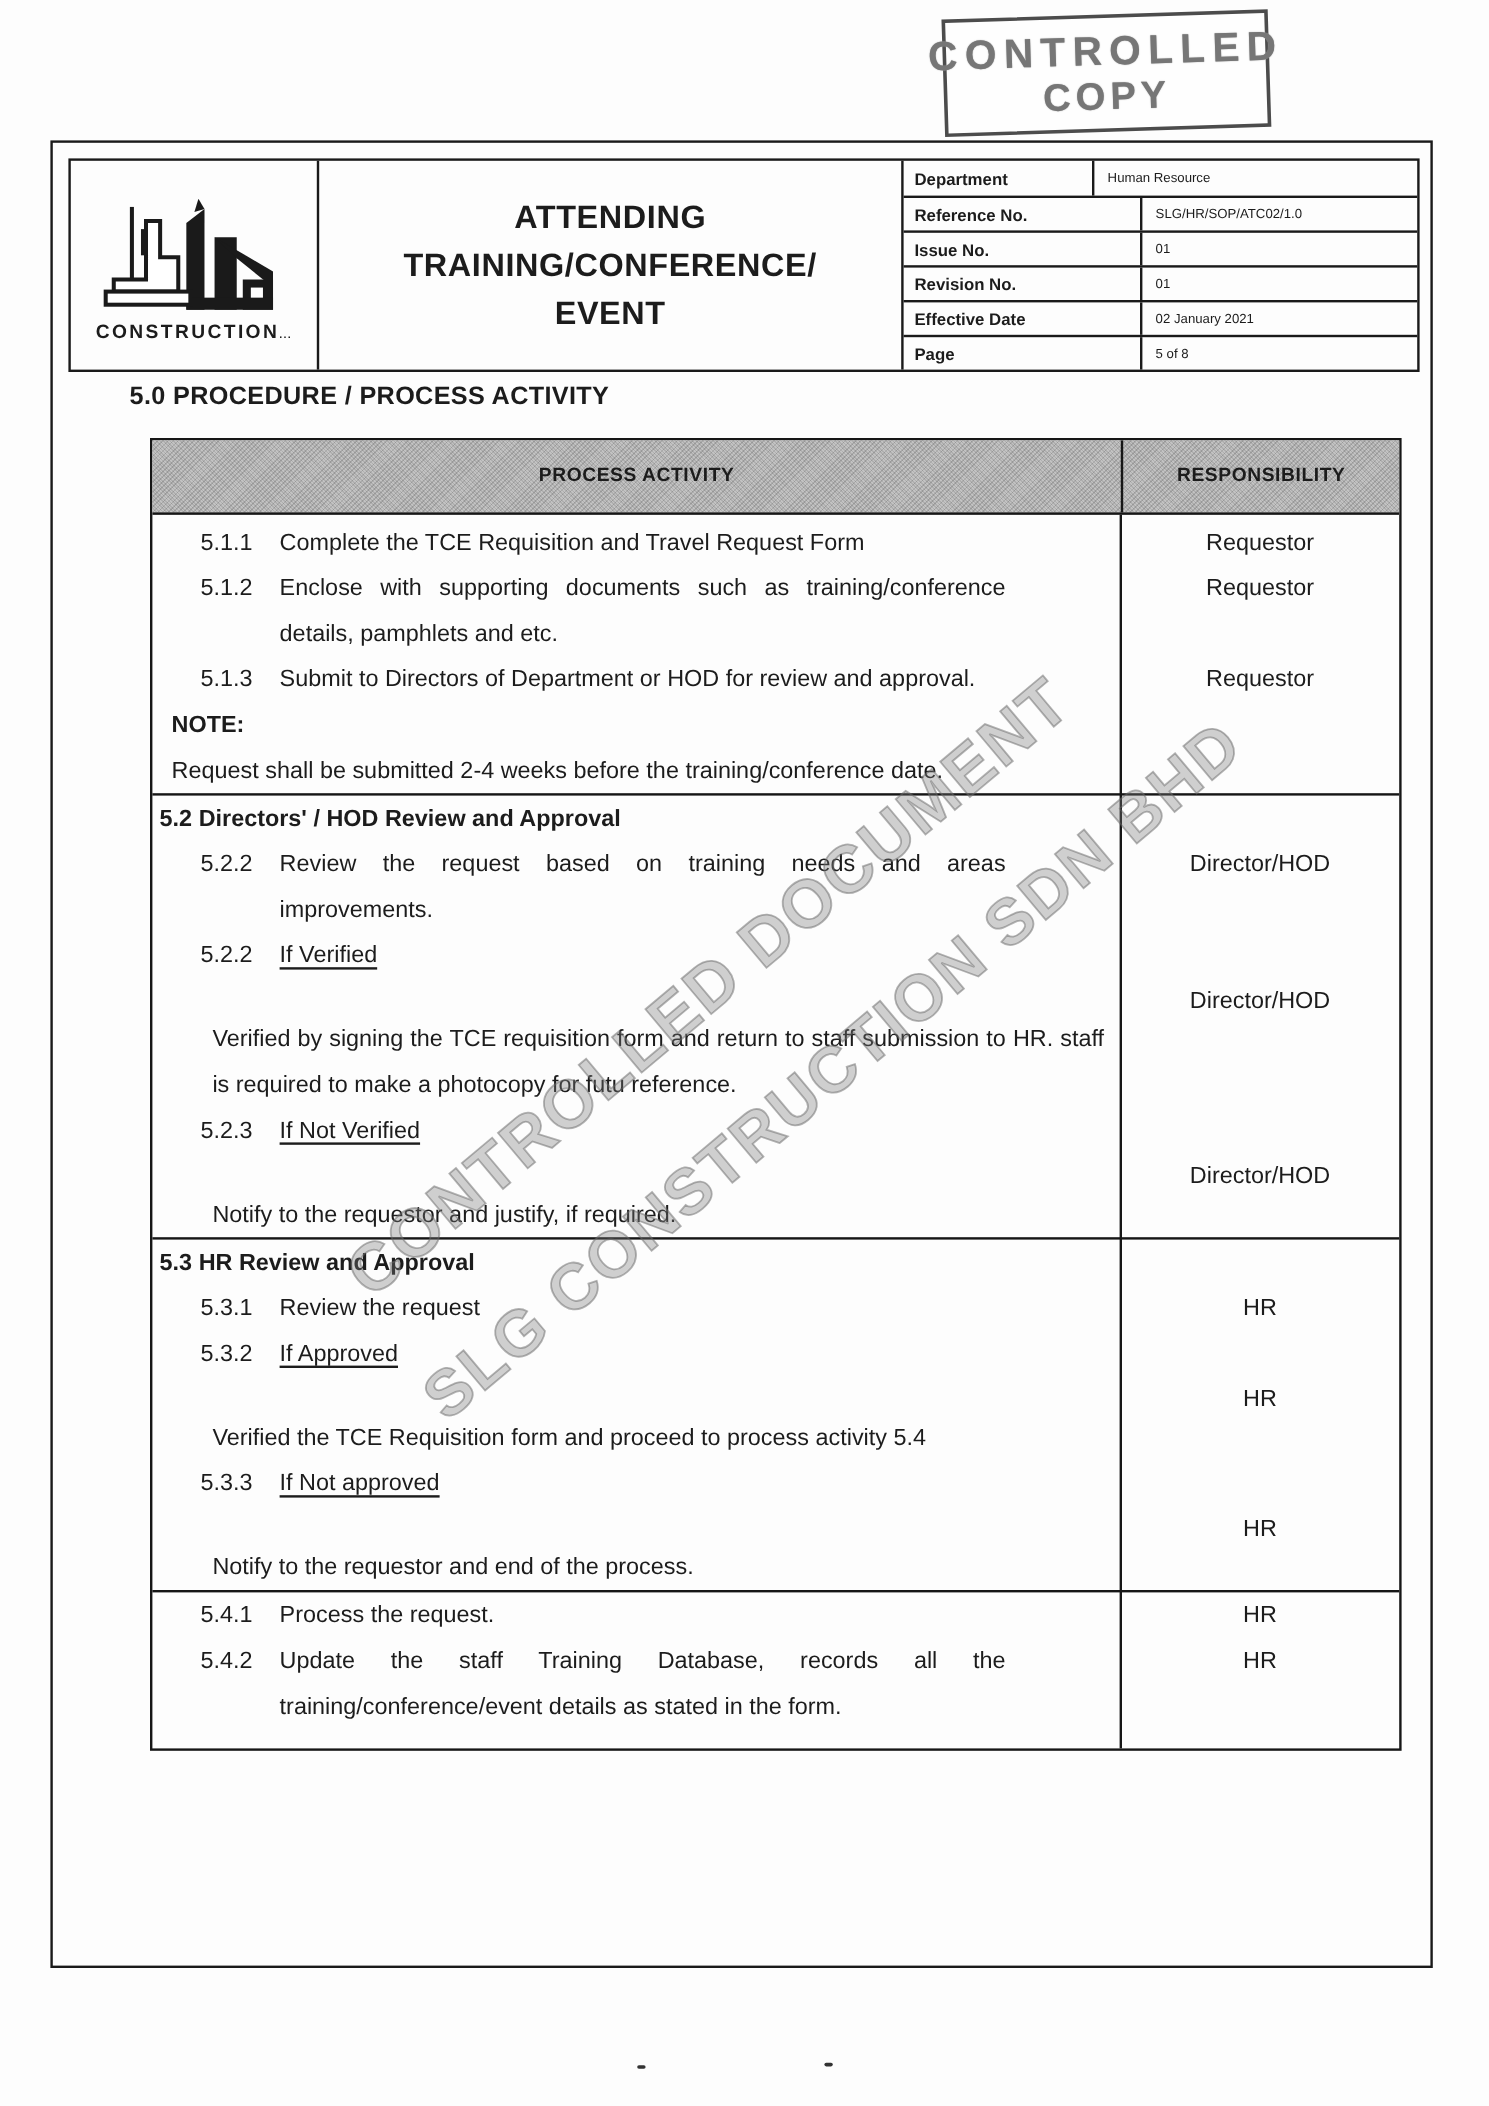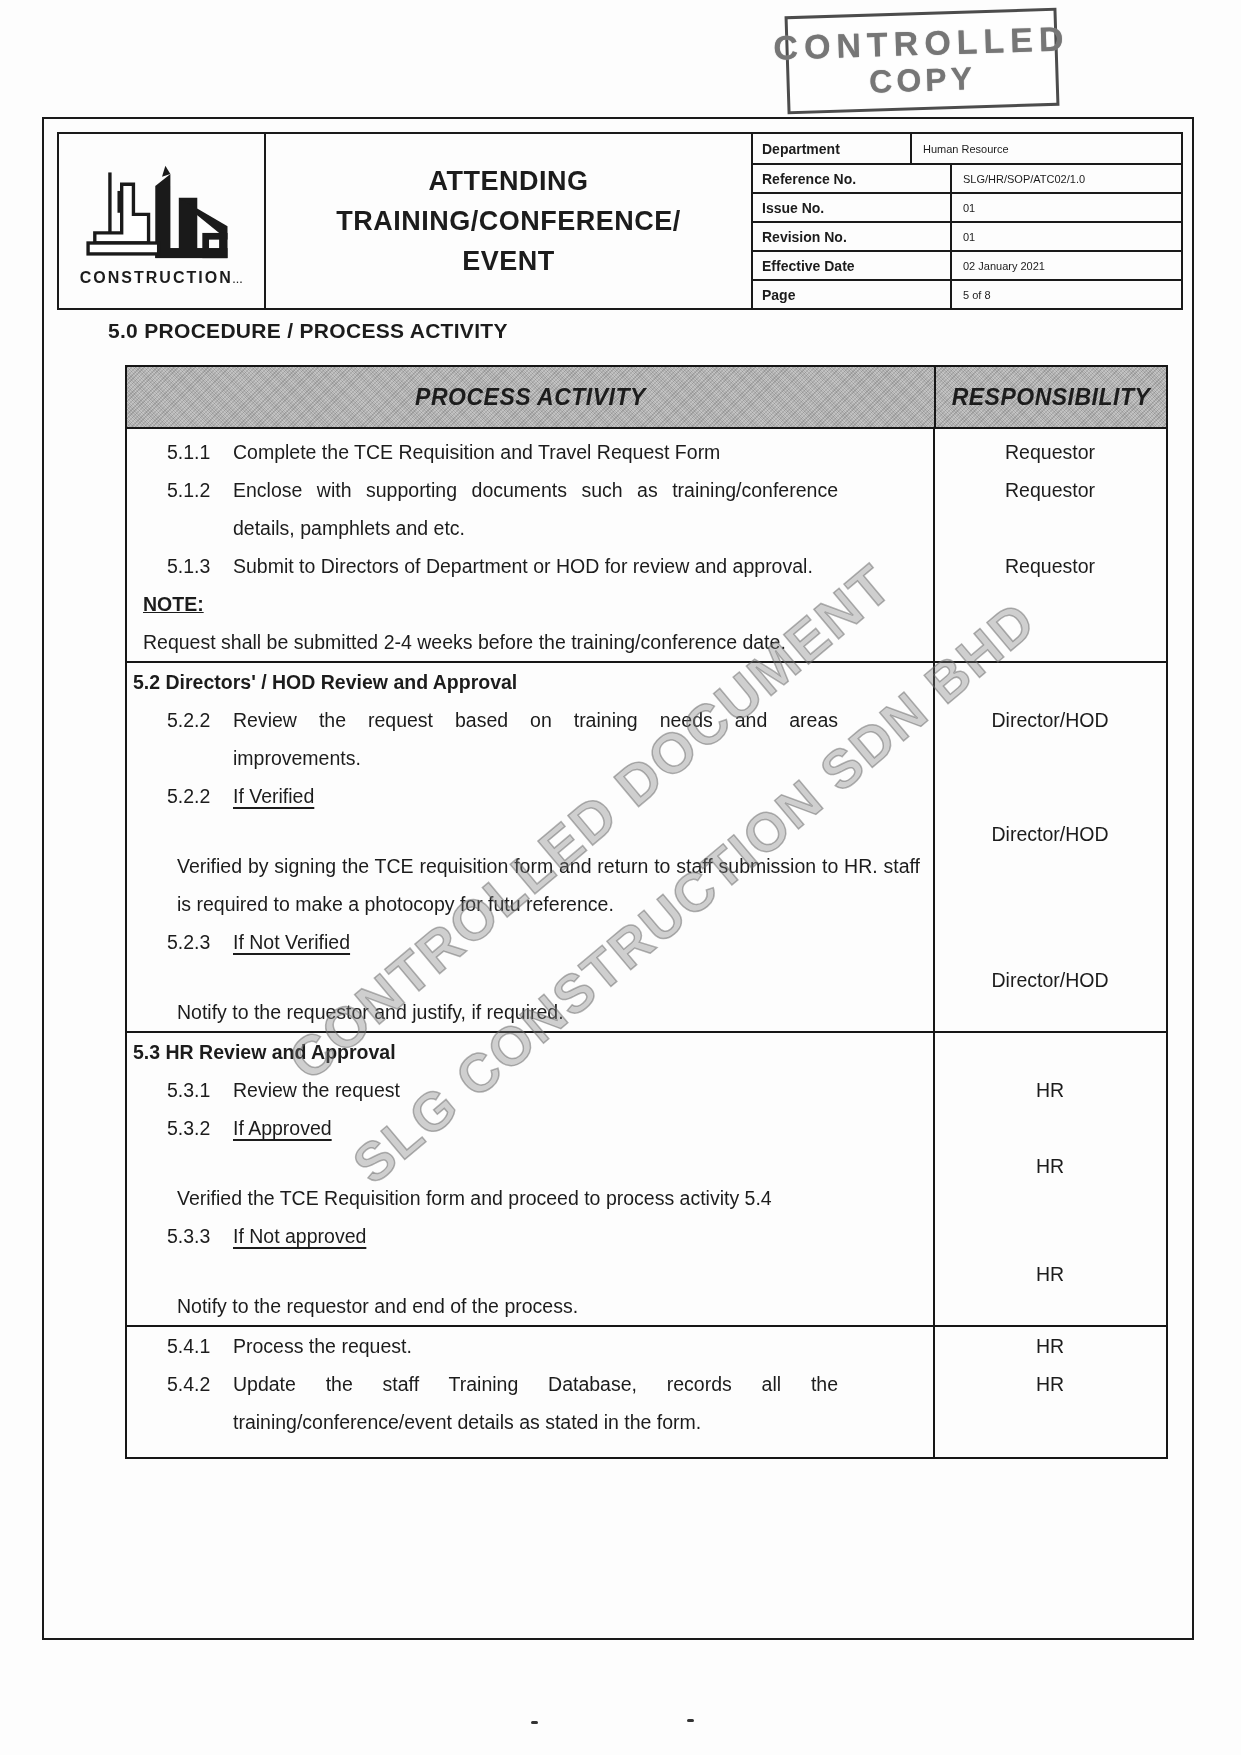--- a/index.html
+++ b/index.html
@@ -40,38 +40,38 @@
   .proc-heading{position:absolute;left:64px;top:200px;font-weight:bold;font-size:21px;letter-spacing:.3px;}
   
   .ptable{position:absolute;left:81px;top:246px;width:1039px;border:2px solid #161616;}
   .phead{
     display:grid;grid-template-columns:807px 1fr;height:60px;
     background-color:#c3c3c3;
     background-image:repeating-linear-gradient(135deg,rgba(0,0,0,.13) 0 1px,transparent 1px 3px),
                      repeating-linear-gradient(45deg,rgba(0,0,0,.10) 0 1px,transparent 1px 2px);
     border-bottom:2px solid #161616;
   }
-  .phead div{display:flex;align-items:center;justify-content:center;font-weight:bold;font-size:23px;letter-spacing:.5px;font-style:italic;}
+  .phead div{display:flex;align-items:center;justify-content:center;font-weight:bold;font-size:16px;letter-spacing:.5px;}
   .phead .hr-col{border-left:2px solid #161616;}
   .tbody{position:relative;font-size:19.5px;line-height:38px;}
   .tbody::before{content:"";position:absolute;left:806px;top:0;bottom:0;width:2px;background:#161616;z-index:2;}
   .tsection + .tsection{border-top:2px solid #161616;}
   .tsection:first-child{padding-top:4px;}
   .tsection:last-child{padding-bottom:16px;}
   .trow{display:grid;grid-template-columns:807px 1fr;}
   .tl.title{font-weight:bold;padding-left:6px;}
   .tl.item{display:flex;padding-left:40px;}
   .num{flex:0 0 66px;}
   .txt{flex:1;padding-right:96px;}
   .txt.wide{padding-right:14px;}
   .just{text-align:justify;}
   .ul{text-decoration:underline;text-decoration-thickness:2px;text-underline-offset:4px;}
   .tl.para{padding-left:50px;margin-top:32px;}
   .tl.para .txt{display:block;}
-  .tl.notel{font-weight:bold;padding-left:16px;text-decoration:underline;}
+  .tl.notel{font-weight:bold;padding-left:16px;}
   .tl.notet{padding-left:16px;}
   .tr{text-align:center;}
   
   .wm{
     position:absolute;white-space:nowrap;z-index:5;pointer-events:none;
     font-weight:bold;color:rgba(120,120,120,.35);
     -webkit-text-stroke:1.5px rgba(105,105,105,.5);
     letter-spacing:2px;
   }
   .wm1{left:590px;top:822px;font-size:56px;transform:translate(-50%,-50%) rotate(-40deg);}

